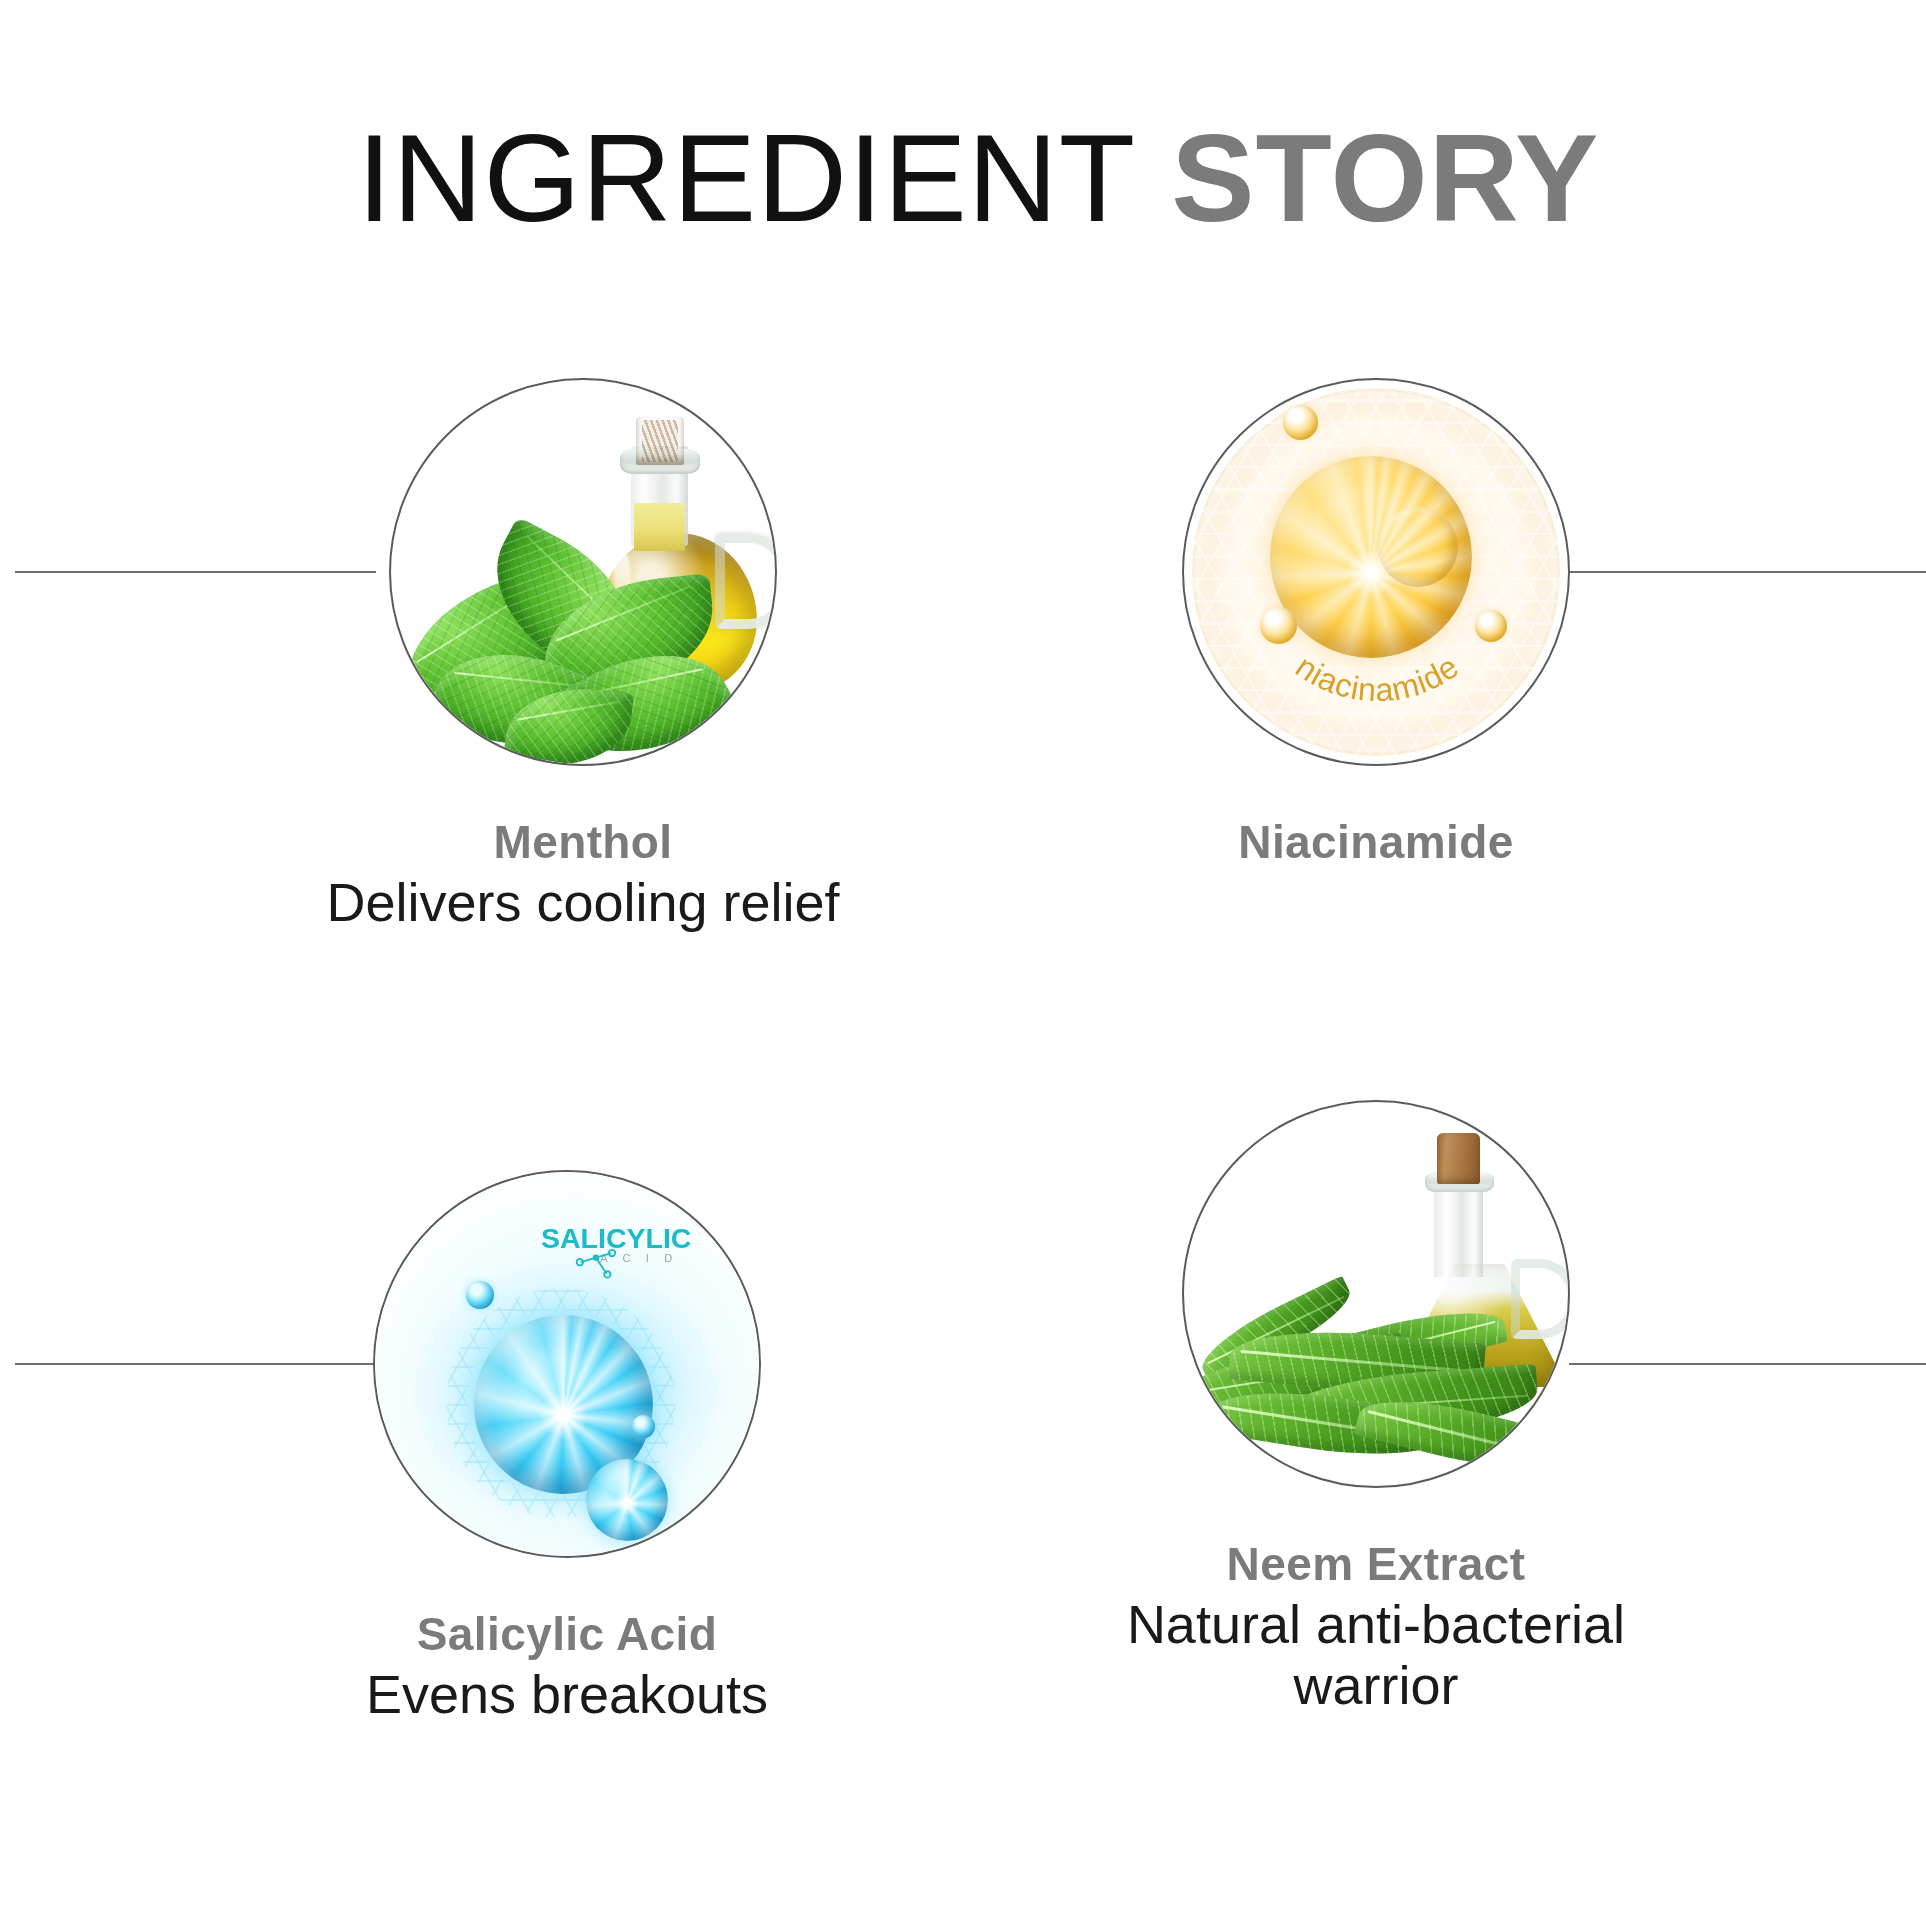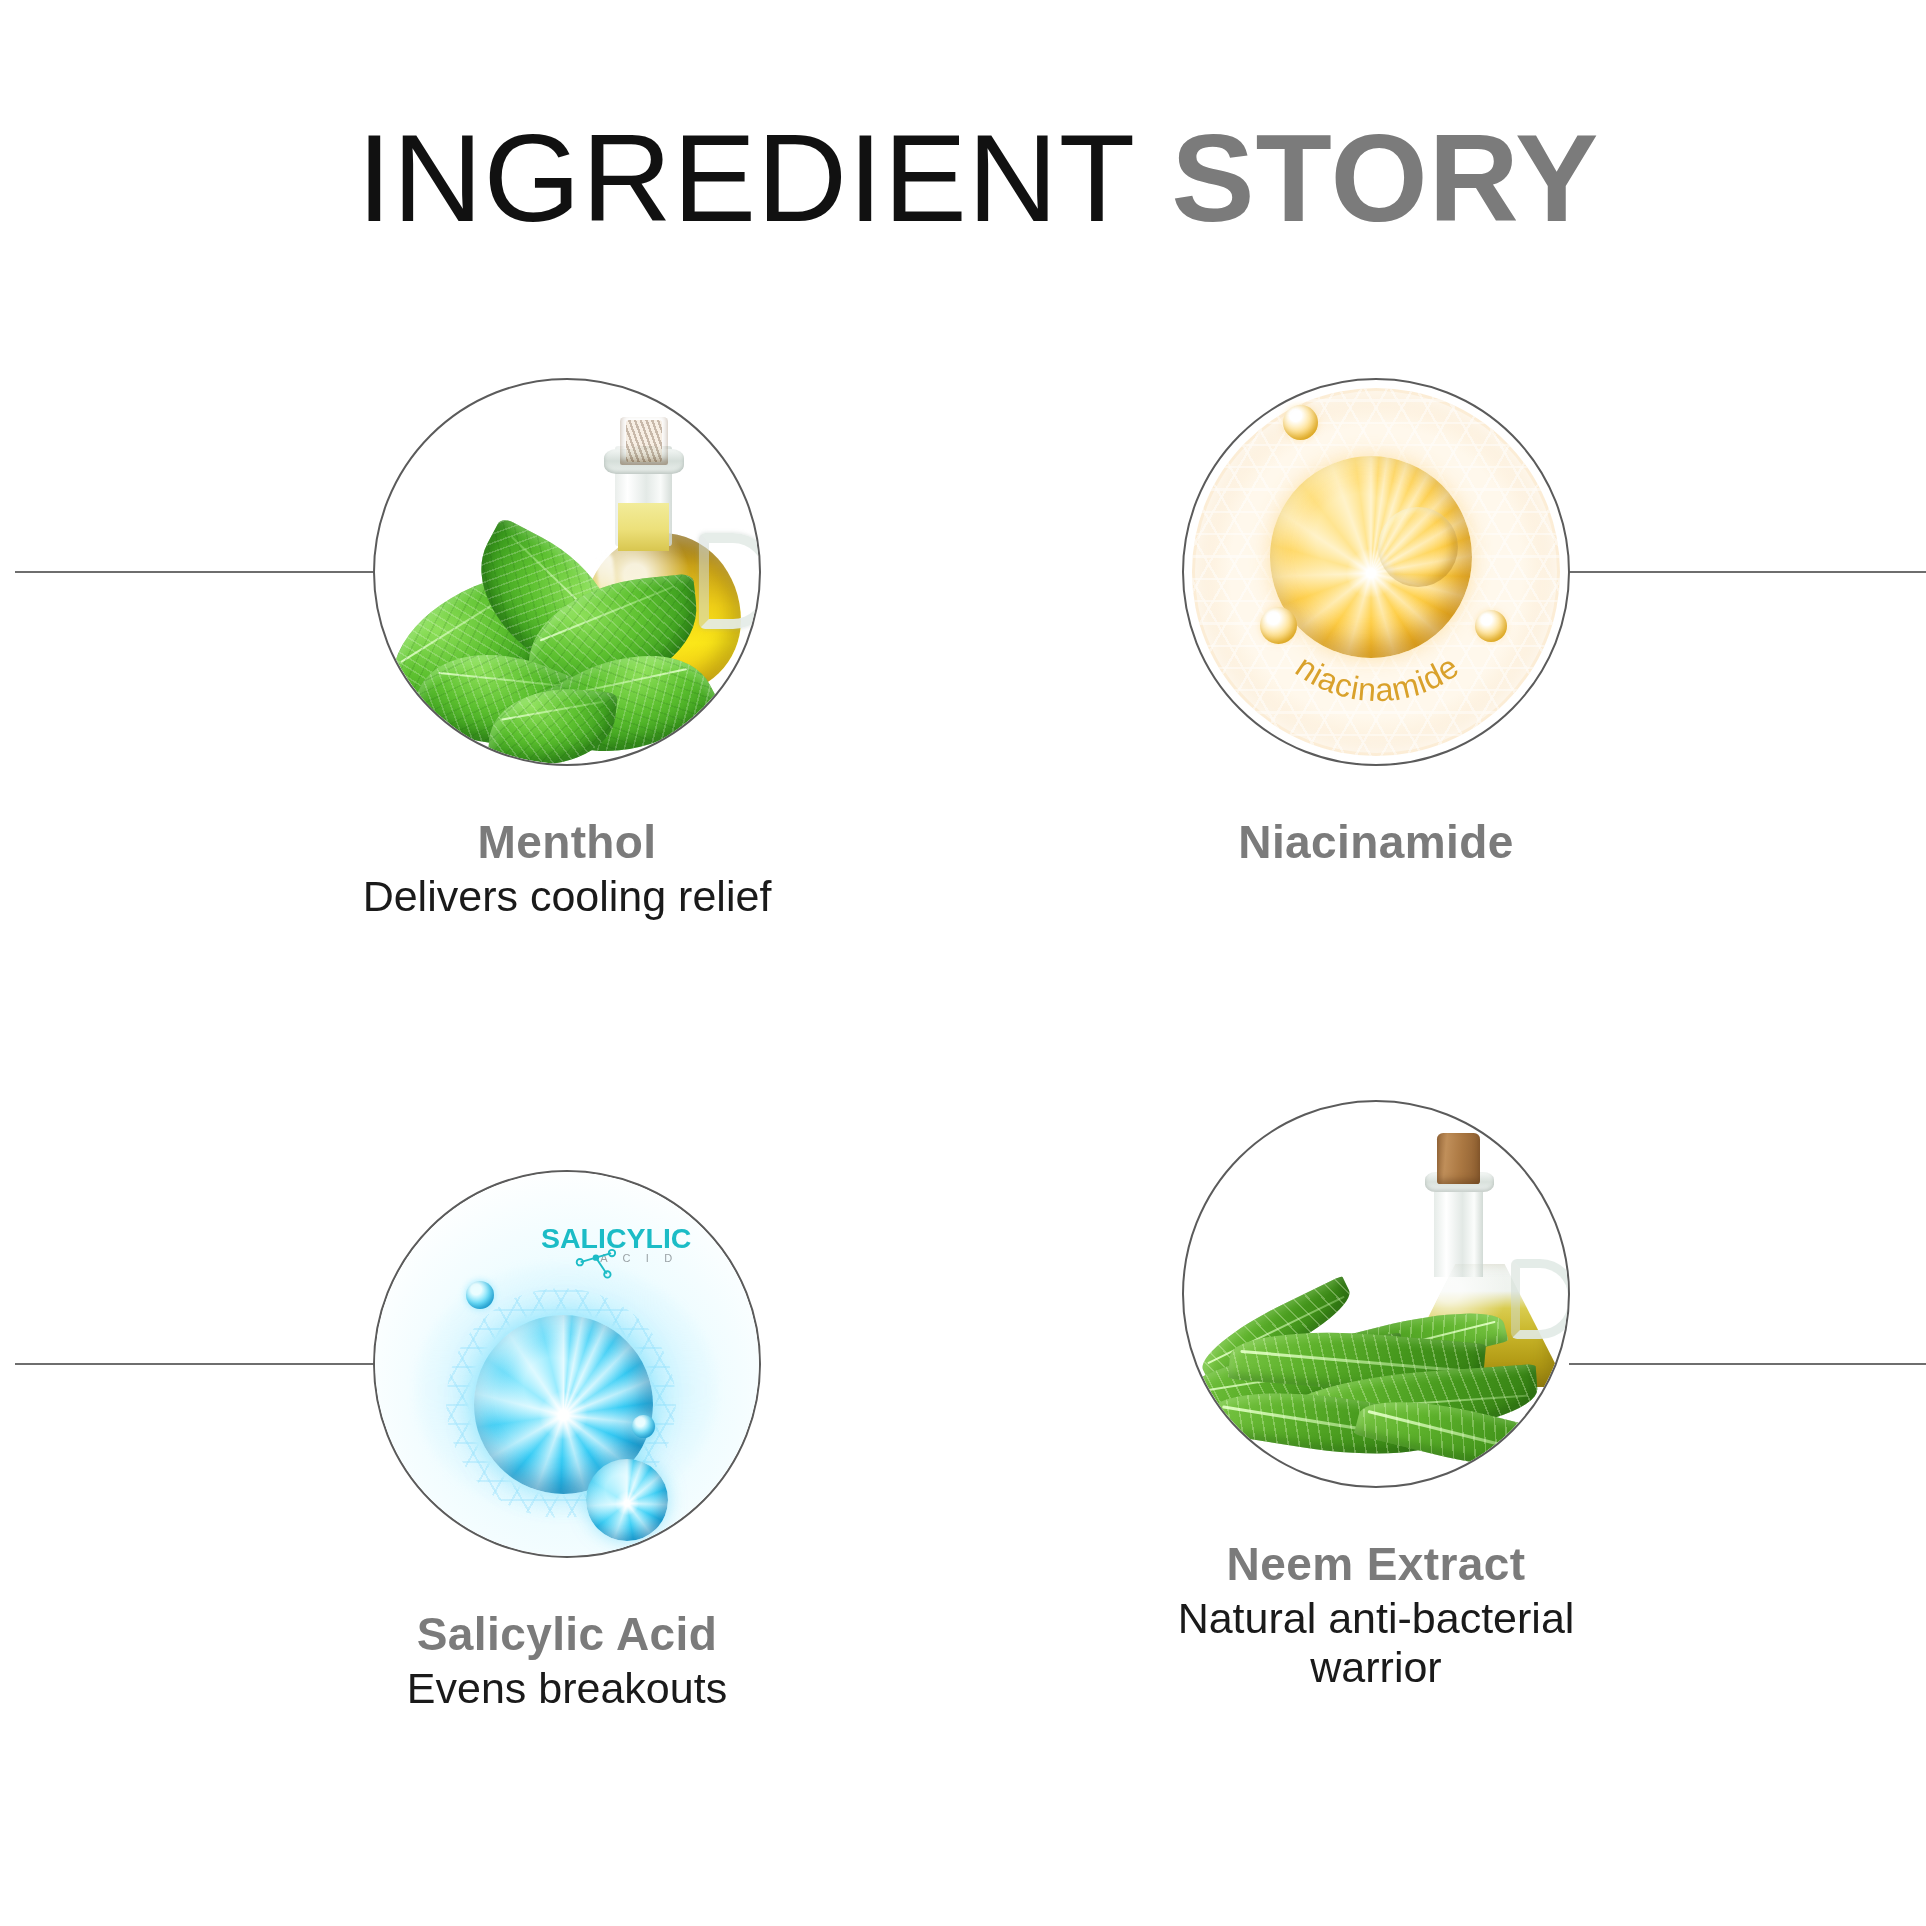--- a/index.html
+++ b/index.html
@@ -27,21 +27,21 @@
 
   
   .conn { position: absolute; height: 2.3px; background: #6e6e6e; }
   .conn-r1-left  { top: 571px;  left: 0px;    width: 361px; }
   .conn-r1-right { top: 571px;  left: 1554px; width: 372px; }
   .conn-r2-left  { top: 1363px; left: 0px;    width: 361px; }
   .conn-r2-right { top: 1363px; left: 1554px; width: 372px; }
 
   
   .card { position: absolute; width: 886px; text-align: center; }
-  .card-1 { left: 109px;  top: 378px; }
+  .card-1 { left: 125px;  top: 378px; }
   .card-2 { left: 918px; top: 378px; }
   .card-3 { left: 109px;  top: 1170px; }
   .card-4 { left: 918px; top: 1100px; }
 
   .circle {
     position: relative;
     width: 388px; height: 388px;
     margin: 0 auto;
     border: 2.3px solid #5b5b5b;
     border-radius: 50%;
@@ -50,21 +50,21 @@
   }
   .circle-inner { position: absolute; inset: 0; overflow: hidden; border-radius: 50%; }
 
   .ing-name {
     margin-top: 52px;
     font-size: 46px; font-weight: 700; color: #7b7b7b;
     letter-spacing: 0.4px; line-height: 1.05;
   }
   .ing-desc {
     margin-top: 6.2px;
-    font-size: 43px; font-weight: 400; color: #1a1a1a;
+    font-size: 54px; font-weight: 400; color: #1a1a1a;
     line-height: 1.12; letter-spacing: 0px;
   }
 
   
   .menthol-bottle {
     position: absolute; left: 208px; top: 37px; width: 158px; height: 277px;
   }
   .mb-cork {
     position: absolute; left: 37px; top: 0px; width: 48px; height: 48px;
     border-radius: 4.6px 4.6px 2.3px 2.3px;

